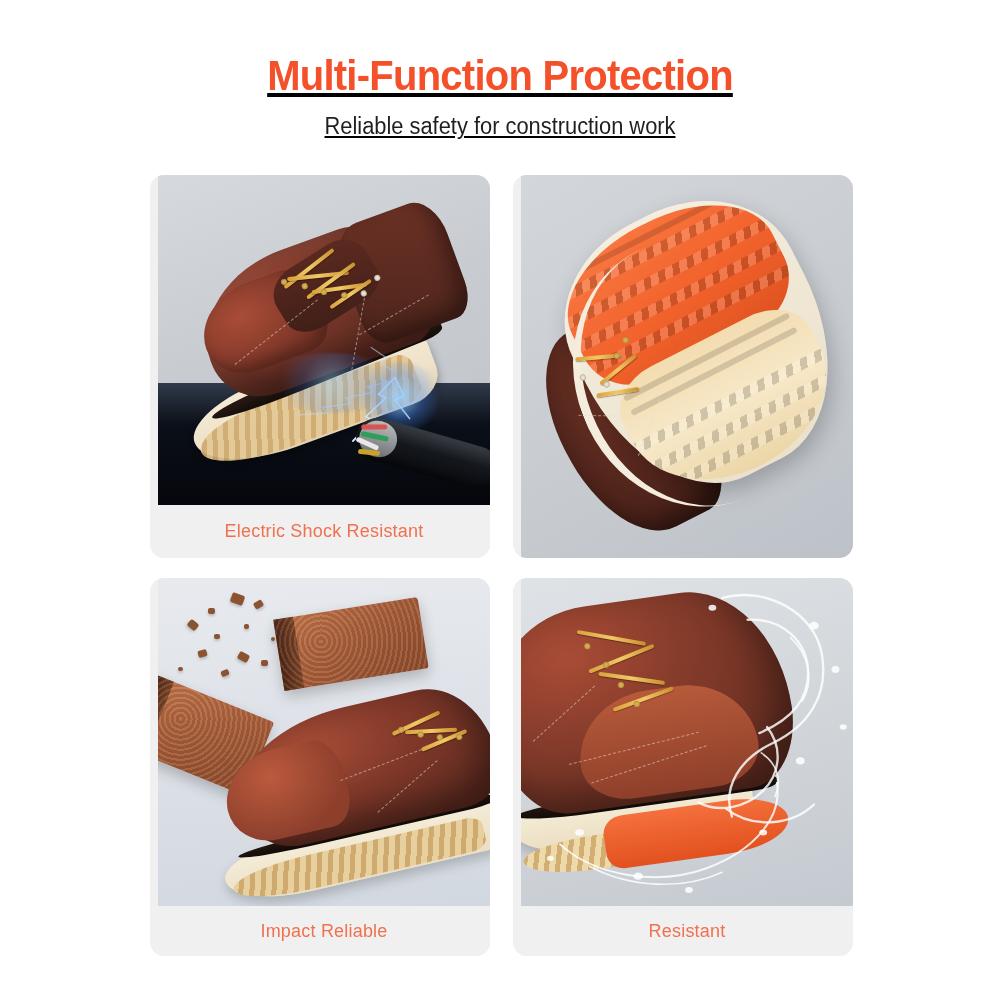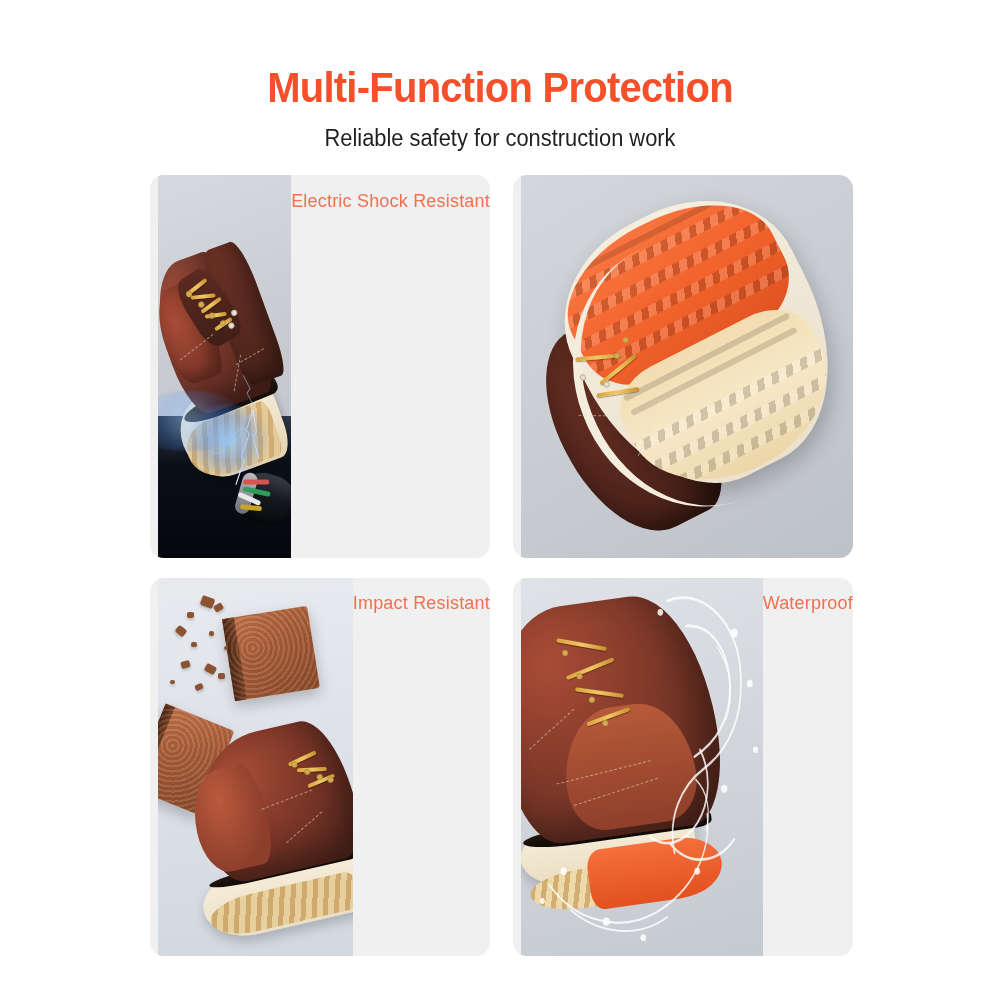--- a/index.html
+++ b/index.html
@@ -5,21 +5,21 @@
   * { box-sizing: border-box; margin: 0; padding: 0; }
   html, body {
     width: 1000px; height: 1000px;
     background: #ffffff;
     font-family: "Liberation Sans", sans-serif;
     overflow: hidden;
   }
   .page { position: relative; width: 1000px; height: 1000px; background: #fff; }
 
   
-  .header { position: absolute; top: 64px; left: 0; width: 1000px; text-align: center; }
+  .header { position: absolute; top: 52px; left: 0; width: 1000px; text-align: center; text-decoration: underline; }
   .title {
     font-size: 43px; font-weight: bold; color: #F4502A;
     letter-spacing: -0.8px; line-height: 1.08;
     transform: scaleX(0.93); transform-origin: center;
     white-space: nowrap;
   }
   .subtitle {
     margin-top: 15px; font-size: 23px; color: #1f1f1f; font-weight: normal;
     transform: scaleX(0.95); transform-origin: center; white-space: nowrap;
   }
@@ -28,21 +28,21 @@
   .grid {
     position: absolute; left: 150px; top: 175px;
     width: 703px; height: 781px;
     display: grid;
     grid-template-columns: 340px 340px;
     grid-template-rows: 383px 378px;
     column-gap: 23px; row-gap: 20px;
   }
   .card {
     position: relative; border-radius: 14px; overflow: hidden;
-    background: #f0f0f0; display: flex;  padding-left: 8px;
+    background: #f0f0f0; display: flex; flex-direction: column; padding-left: 8px;
   }
   .card-media { position: relative; flex: 1 1 auto; overflow: hidden; }
   .card-caption {
     height: 53px; background: #f0f0f0; display: flex;
     align-items: center; justify-content: center;
     color: #F0714F; font-size: 18px; letter-spacing: .2px;
   }
   .card4 .card-caption { height: 50px; }
   .card3 .card-caption { height: 50px; }
 
@@ -344,21 +344,21 @@
             <div class="lace" style="left:64%;bottom:66%;width:17%;transform:rotate(-12deg);"></div>
             <div class="lace" style="left:68%;bottom:61%;width:17%;transform:rotate(10deg);"></div>
             <div class="lace" style="left:72%;bottom:56%;width:16%;transform:rotate(-10deg);"></div>
             <div class="eyelet" style="left:66%;bottom:64%;"></div>
             <div class="eyelet" style="left:72%;bottom:60%;"></div>
             <div class="eyelet" style="left:78%;bottom:57%;"></div>
             <div class="eyelet" style="left:84%;bottom:55%;"></div>
           </div>
         </div>
       </div>
-      <div class="card-caption">Impact Resistant</div>
+      <div class="card-caption">Impact Reliable</div>
     </div>
 
     <div class="card card4">
       <div class="card-media">
         <div class="scene">
           <div class="c4-bg"></div>
 
           <div class="c4-boot">
             <div class="c4-sole"></div>
             <div class="c4-tread"></div>
@@ -400,17 +400,17 @@
                 <ellipse cx="120" cy="300" rx="5" ry="3.6"></ellipse>
                 <ellipse cx="248" cy="256" rx="4" ry="3"></ellipse>
                 <ellipse cx="30" cy="282" rx="3.4" ry="2.6"></ellipse>
                 <ellipse cx="330" cy="150" rx="3.6" ry="2.8"></ellipse>
                 <ellipse cx="172" cy="314" rx="4" ry="3"></ellipse>
               </g>
             </svg>
           </div>
         </div>
       </div>
-      <div class="card-caption">Waterproof</div>
+      <div class="card-caption">Resistant</div>
     </div>
 
   </div>
 </div>
 
 </body></html>

